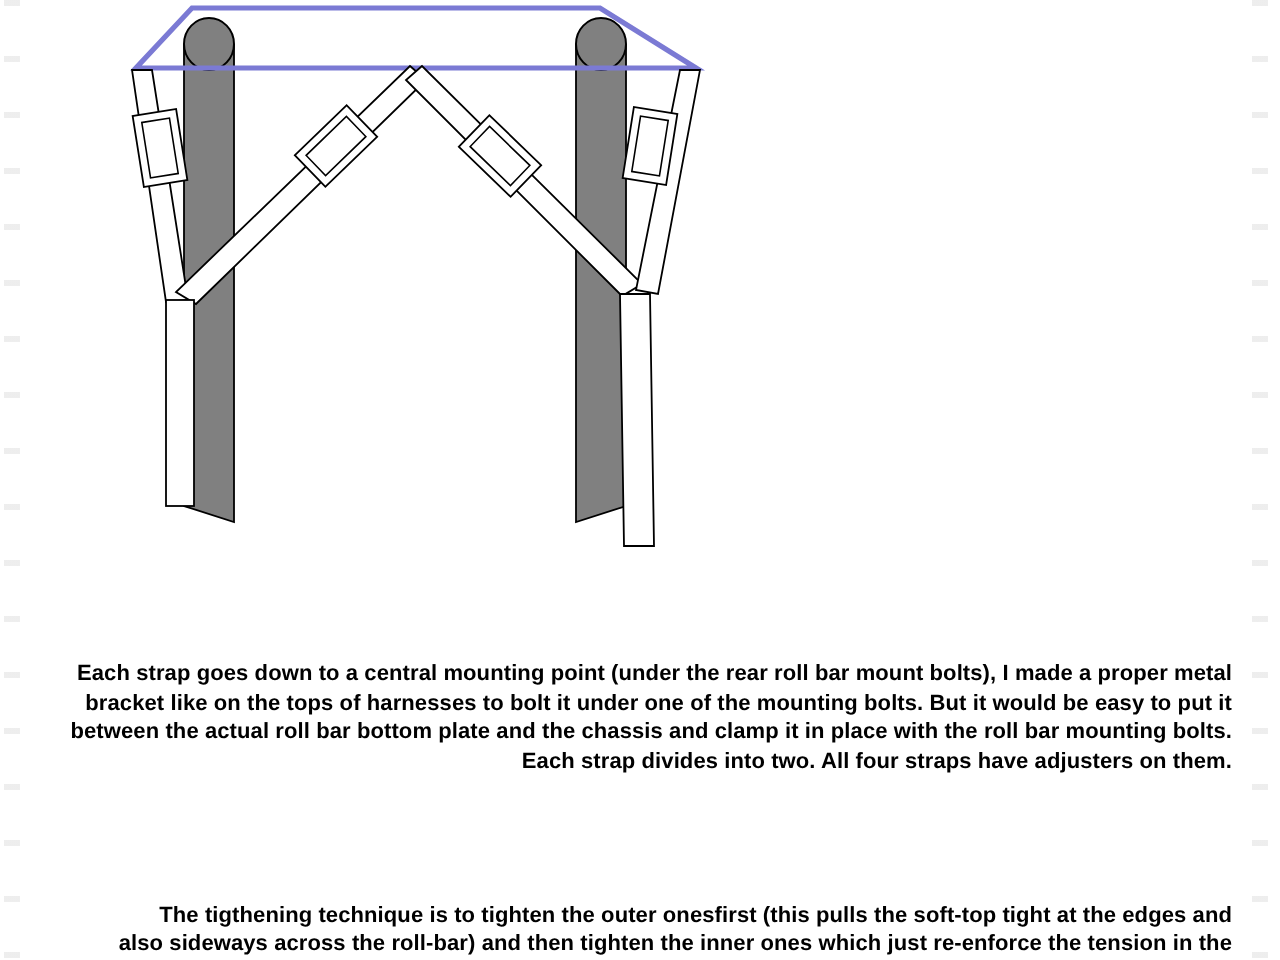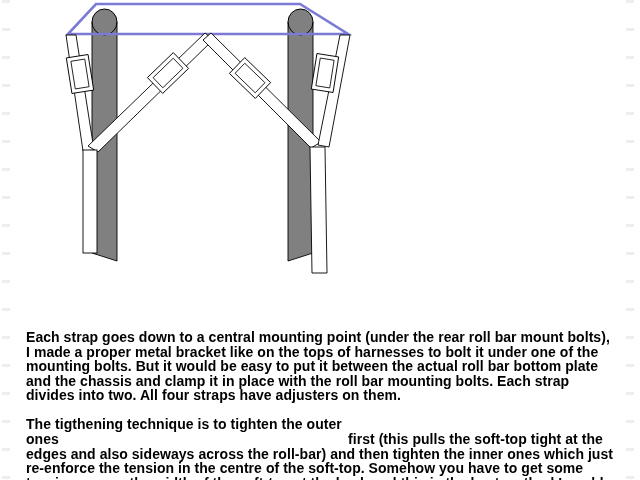--- a/index.html
+++ b/index.html
@@ -58,32 +58,33 @@
 
   
   #caption {
     position: absolute;
     left: 26px;
     top: 330px;
     width: 590px;
   }
   .para {
     font-family: "Liberation Sans", sans-serif;
-    font-size: 14px;
+    font-size: 11px;
     line-height: 14.6px;
     font-weight: bold;
     color: #000000;
     margin: 0;
     letter-spacing: 0.05px;
-    text-align: left;
+    text-align: right;
   }
   .para + .para { margin-top: 14.4px; }
   .para .indent-run {
     display: inline-block;
     width: 322px;
+    margin-top: 48px;
   }
 </style>
 </head>
 <body>
 
 <div id="page">
 
   <div class="edge-ghost left"></div>
   <div class="edge-ghost right"></div>
 

